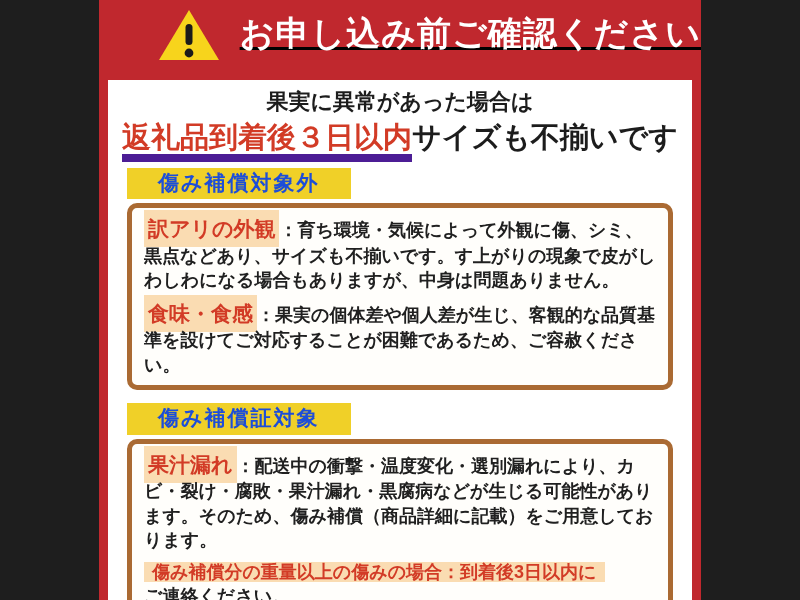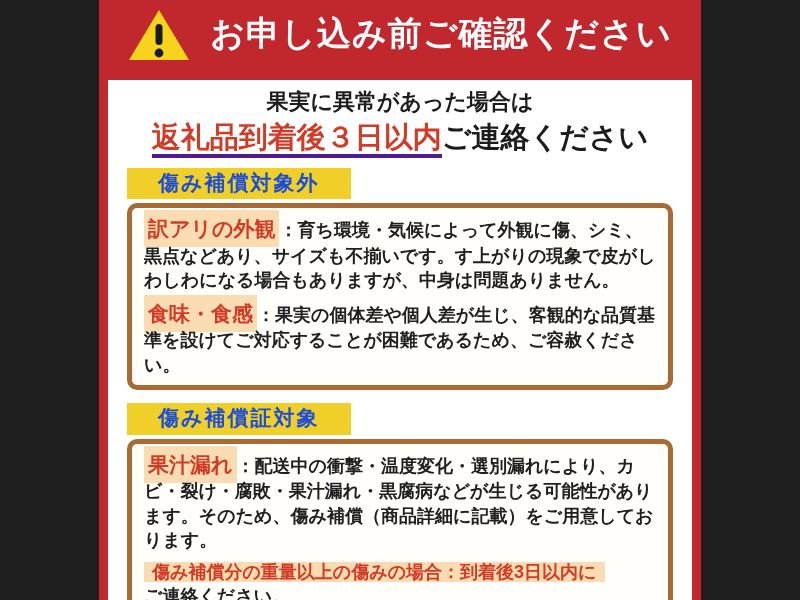--- a/index.html
+++ b/index.html
@@ -12,22 +12,23 @@
   .card {
     width: 602px;
     height: 600px;
     margin: 0 auto;
     background: #c0282e;
   }
   .card-header {
     height: 68px;
     display: flex;
     align-items: center;
-    justify-content: center;
+    justify-content: flex-end;
     gap: 20px;
+    text-decoration: underline;
   }
   .warning-triangle { width: 62px; height: 52px; flex: 0 0 auto; margin-top: 2px; }
   .header-title {
     color: #ffffff;
     font-family: "Liberation Serif", "DejaVu Serif", serif;
     font-weight: bold;
     font-size: 34px;
     letter-spacing: 1px;
     white-space: nowrap;
   }
@@ -49,21 +50,21 @@
     text-align: center;
     font-size: 29px;
     font-weight: bold;
     color: #1c1c1c;
     margin-top: 4px;
     line-height: 1.3;
     white-space: nowrap;
   }
   .intro-em {
     color: #d23b26;
-    border-bottom: 4px solid #4c1d95;
+    border-bottom: 8px solid #4c1d95;
     padding-bottom: 1px;
   }
   .tab {
     display: inline-block;
     margin: 11px 0 4px 19px;
     background: #f0d028;
     color: #1d4ed8;
     font-size: 21px;
     font-weight: bold;
     letter-spacing: 2px;
@@ -107,21 +108,21 @@
       <path d="M31 1 L61 51 L1 51 Z" fill="#f7d41c"></path>
       <rect x="27.5" y="15" width="7" height="21" rx="3.5" fill="#1a1a1a"></rect>
       <circle cx="31" cy="44" r="4.4" fill="#1a1a1a"></circle>
     </svg>
     <div class="header-title">お申し込み前ご確認ください</div>
   </div>
 
   <div class="content">
 
     <div class="intro-line1">果実に異常があった場合は</div>
-    <div class="intro-line2"><span class="intro-em">返礼品到着後３日以内</span><span>ご連絡ください</span></div>
+    <div class="intro-line2"><span class="intro-em">返礼品到着後３日以内</span><span>サイズも不揃いです</span></div>
 
     <div class="tab">傷み補償対象外</div>
 
     <div class="panel">
       <p><span class="item-heading">訳アリの外観</span><span>：</span><span>育ち環境・気候によって外観に傷、シミ、黒点などあり、サイズも不揃いです。す上がりの現象で皮がしわしわになる場合もありますが、中身は問題ありません。</span></p>
       <p><span class="item-heading">食味・食感</span><span>：</span><span>果実の個体差や個人差が生じ、客観的な品質基準を設けてご対応することが困難であるため、ご容赦ください。</span></p>
     </div>
 
     <div class="tab tab2">傷み補償証対象</div>
 

